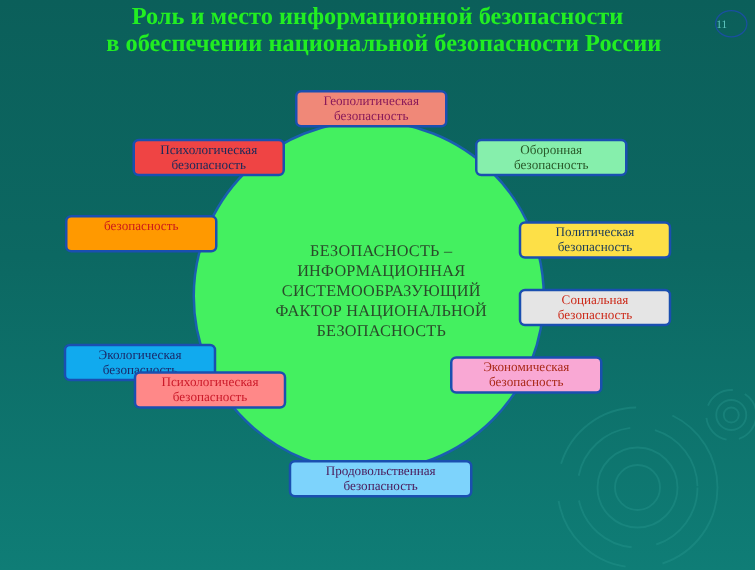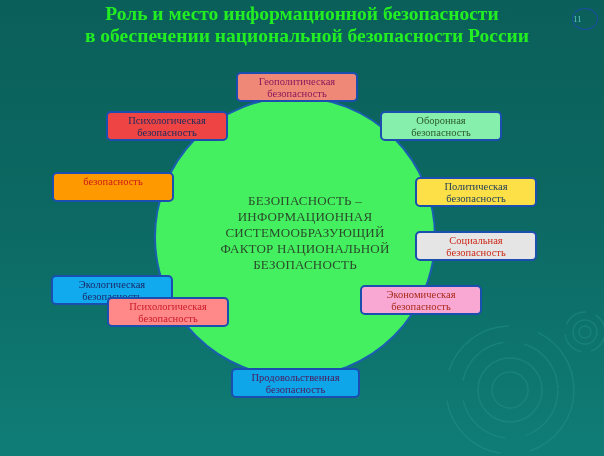--- a/index.html
+++ b/index.html
@@ -82,17 +82,17 @@
     <span>безопасность</span>
   </div>
   <div class="box" style="left:107px;top:297px;background:#ff8888;color:#cc1a2a;">
     <span>Психологическая</span>
     <span>безопасность</span>
   </div>
   <div class="box" style="left:360px;top:285px;background:#f9a8d4;color:#aa2a1a;">
     <span>Экономическая</span>
     <span>безопасность</span>
   </div>
-  <div class="box" style="left:231px;top:368px;width:129px;background:#0ea5e9;color:#4a1a5a;">
+  <div class="box" style="left:231px;top:368px;width:147px;background:#7dd3fc;color:#4a1a5a;">
     <span>Продовольственная</span>
     <span>безопасность</span>
   </div>
 </div>
 
 </body></html>

